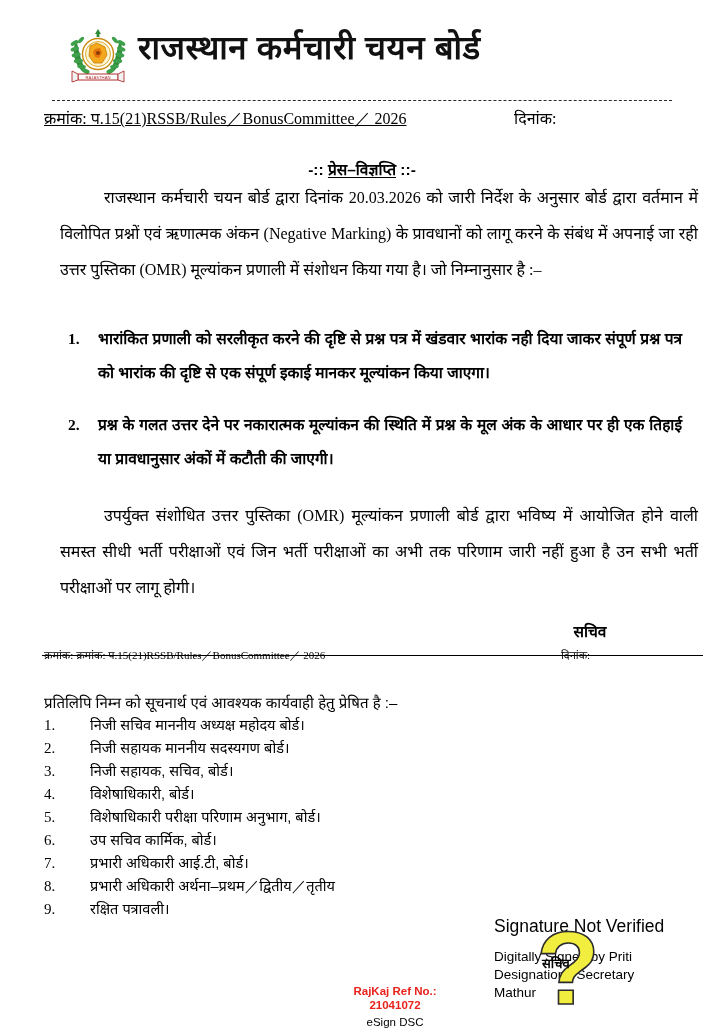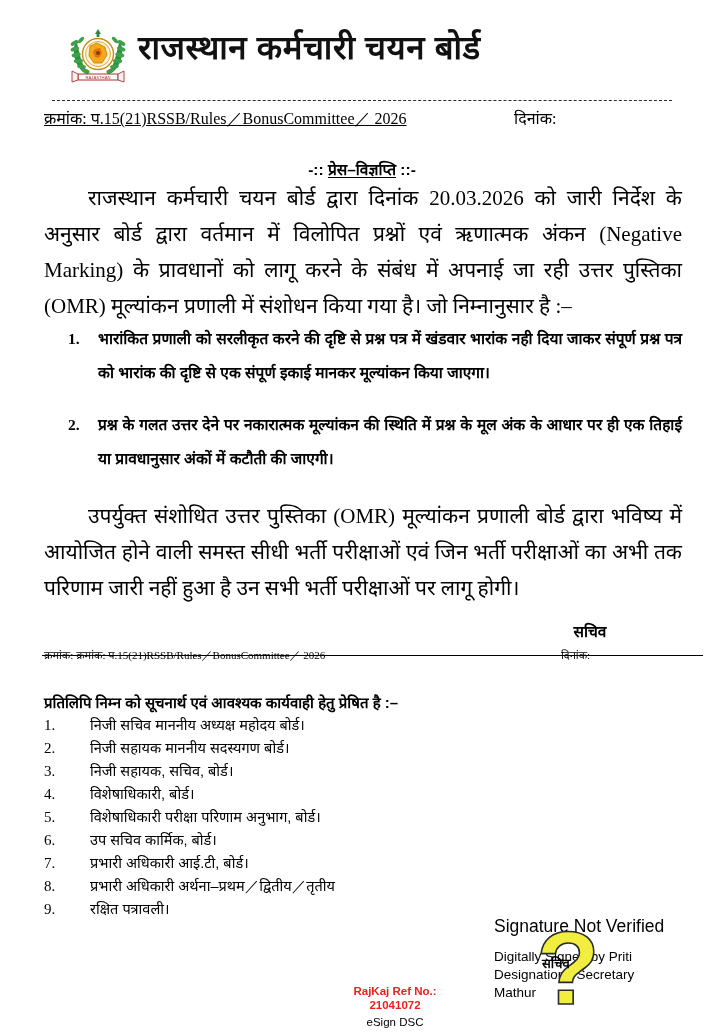--- a/index.html
+++ b/index.html
@@ -99,23 +99,23 @@
     font-weight: 700;
   }
   .press-heading .u {
     text-decoration: underline;
     text-underline-offset: 2px;
   }
 
   
   .body-para {
     position: absolute;
-    left: 44px;
+    left: 60px;
     width: 638px;
-    font-size: 21px;
+    font-size: 16px;
     line-height: 36px;
     text-align: justify;
     text-justify: inter-word;
     text-indent: 44px;
   }
   #para-1 { top: 180px; }
   #para-2 { top: 498px; }
 
   
   .clause-list {
@@ -182,21 +182,21 @@
     top: 0;
   }
 
   
   .copyto-heading {
     position: absolute;
     left: 44px;
     top: 692px;
     font-family: "Liberation Sans", "DejaVu Sans", sans-serif;
     font-size: 15px;
-    font-weight: 700;
+    font-weight: 400;
     white-space: nowrap;
   }
 
   
   .dist-list {
     position: absolute;
     left: 44px;
     top: 714px;
     width: 500px;
     margin: 0;

